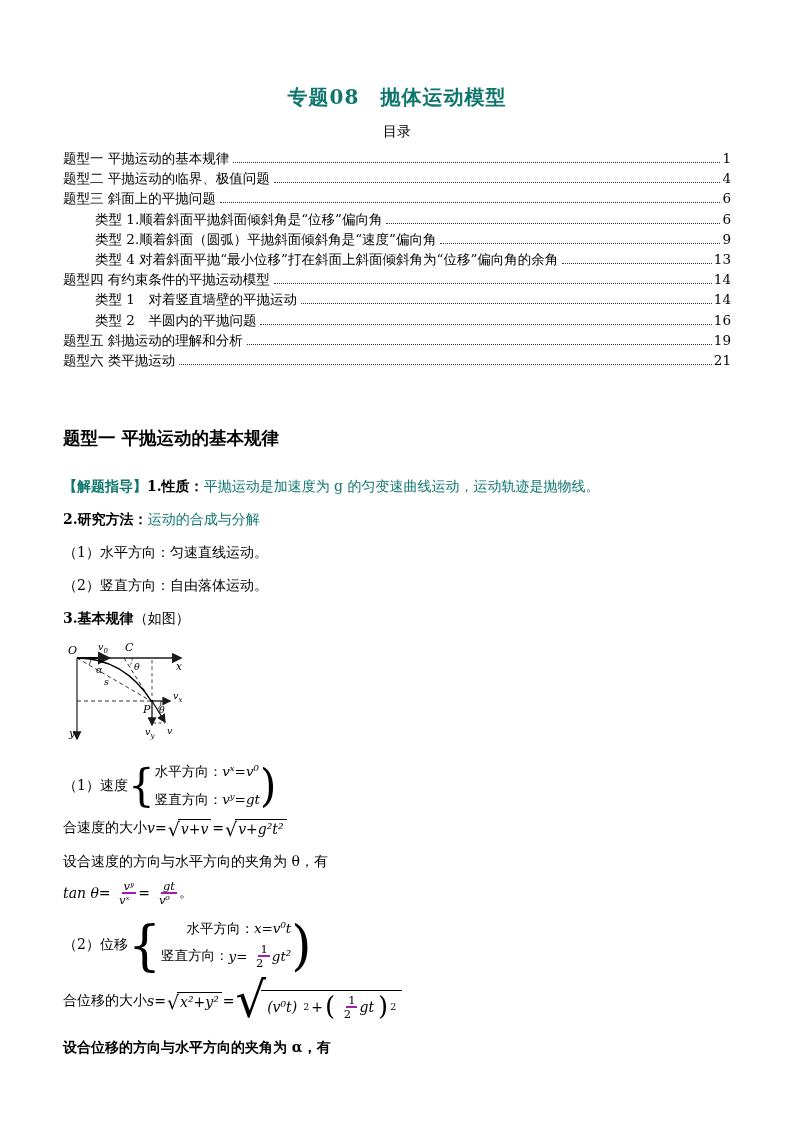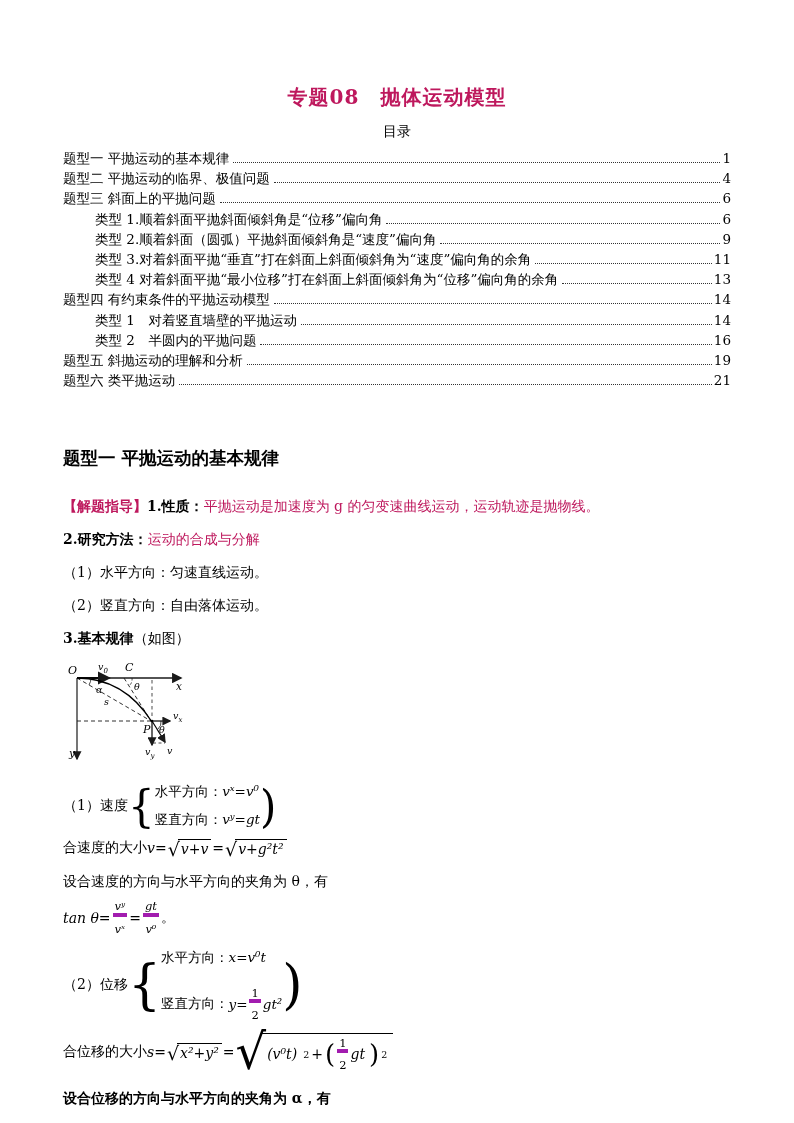--- a/index.html
+++ b/index.html
@@ -1,42 +1,42 @@
 <!DOCTYPE html>
 <html><head>
 <meta charset="utf-8">
 <style>
   html,body { margin:0; padding:0; background:#ffffff; }
   .page {
     position:relative; width:794px; height:1123px; background:#ffffff;
     box-sizing:border-box; padding:84px 63px 0 63px; overflow:hidden;
     font-family:"DejaVu Serif","DejaVu Sans",serif; color:#000;
   }
-  .red { color:#be185d; }
+  .red { color:#0f766e; }
   .b { font-weight:bold; }
   .doc-title { margin:0; font-size:20px; font-weight:bold; text-align:center; letter-spacing:1px; }
   .toc-head { text-align:center; font-size:14px; margin:12px 0 7px 0; }
   .toc { font-size:13.5px; }
   .toc-row { display:flex; align-items:baseline; line-height:20.2px; }
   .toc-row.l2 { padding-left:32px; }
   .toc-label { white-space:nowrap; }
   .dots { flex:1; border-bottom:1.6px dotted #333; margin:0 2px 4px 4px; min-width:10px; }
   .toc-page { white-space:nowrap; }
   .section-heading { font-size:17.5px; font-weight:bold; margin:56px 0 0 0; }
   p.body { font-size:14px; line-height:18px; margin:15px 0 0 0; }
   p.body.first { margin-top:27px; }
   .fig-wrap { margin:10px 0 0 4px; }
   .math-row { display:flex; align-items:center; margin:10px 0 0 0; font-size:14px; }
   .mi { font-style:italic; font-family:"DejaVu Serif","DejaVu Sans",serif; }
   .stack { display:inline-flex; flex-direction:column; gap:10px; font-size:13.5px; }
   .delim { line-height:0.9; font-weight:400; }
   .delim.two { font-size:42px; transform:scaleY(1.05); }
   .frac { display:inline-flex; flex-direction:column; align-items:center; line-height:1.05; font-size:11.5px; margin:0 2px; vertical-align:middle; }
-  .frac .num { border-bottom:4px solid #a21caf; padding:0 2px 0 2px; }
-  .frac .den { padding:0 2px;margin-top:6px; }
+  .frac .num { border-bottom:2px solid #a21caf; padding:0 2px 0 2px;margin-left:9px; }
+  .frac .den { padding:0 2px; }
   .sqrt { display:inline-flex; align-items:flex-end; margin:0 1px; }
   .rsign { font-size:19px; line-height:0.85; margin-right:-2px; }
   .rad { border-top:1.3px solid #000; padding:1px 3px 0 3px; }
   .sqrt.big .rsign { font-size:48px; line-height:0.8; margin-right:-5px; transform:scaleY(1.02); }
   .sqrt.big .rad { display:inline-flex; align-items:center; padding:3px 6px 0 6px; }
   sup.s2 { font-size:9.5px; margin-left:2px; }
   .bp { font-size:26px; line-height:0.8; font-weight:400; }
   .gap { display:inline-block; width:4px; }
   svg text { font-family:"DejaVu Serif","DejaVu Sans",serif; font-style:italic; }
 </style>
@@ -67,25 +67,20 @@
       </div>
       <div class="toc-row l2">
         <span class="toc-label">类型 1.顺着斜面平抛斜面倾斜角是“位移”偏向角 </span>
         <span class="dots"></span>
         <span class="toc-page">6</span>
       </div>
       <div class="toc-row l2">
         <span class="toc-label">类型 2.顺着斜面（圆弧）平抛斜面倾斜角是“速度”偏向角 </span>
         <span class="dots"></span>
         <span class="toc-page">9</span>
-      </div>
-      <div class="toc-row l2">
-        <span class="toc-label">类型 3.对着斜面平抛“垂直”打在斜面上斜面倾斜角为“速度”偏向角的余角 </span>
-        <span class="dots"></span>
-        <span class="toc-page">11</span>
       </div>
       <div class="toc-row l2">
         <span class="toc-label">类型 4 对着斜面平抛“最小位移”打在斜面上斜面倾斜角为“位移”偏向角的余角 </span>
         <span class="dots"></span>
         <span class="toc-page">13</span>
       </div>
       <div class="toc-row">
         <span class="toc-label">题型四 有约束条件的平抛运动模型 </span>
         <span class="dots"></span>
         <span class="toc-page">14</span>
@@ -214,21 +209,21 @@
     <span class="frac">
         <span class="num mi">gt</span>
         <span class="den mi">v⁰</span>
       </span>
     <span>。</span>
   </div>
 
   <div class="math-row" style="margin-top:14px;">
     <span>（2）位移</span>
     <span class="delim two" style="font-size:52px;">{</span>
-    <span class="stack" style="gap:20px;">
+    <span class="stack" style="gap:5px;align-items:flex-end;">
       <span><span>水平方向：</span><span class="mi">x=v⁰t</span></span>
       <span style="display:inline-flex;align-items:center;">
           <span>竖直方向：</span>
           <span class="mi">y=</span>
           <span class="frac">
             <span class="num">1</span>
             <span class="den">2</span>
           </span>
           <span class="mi">gt²</span>
         </span>

